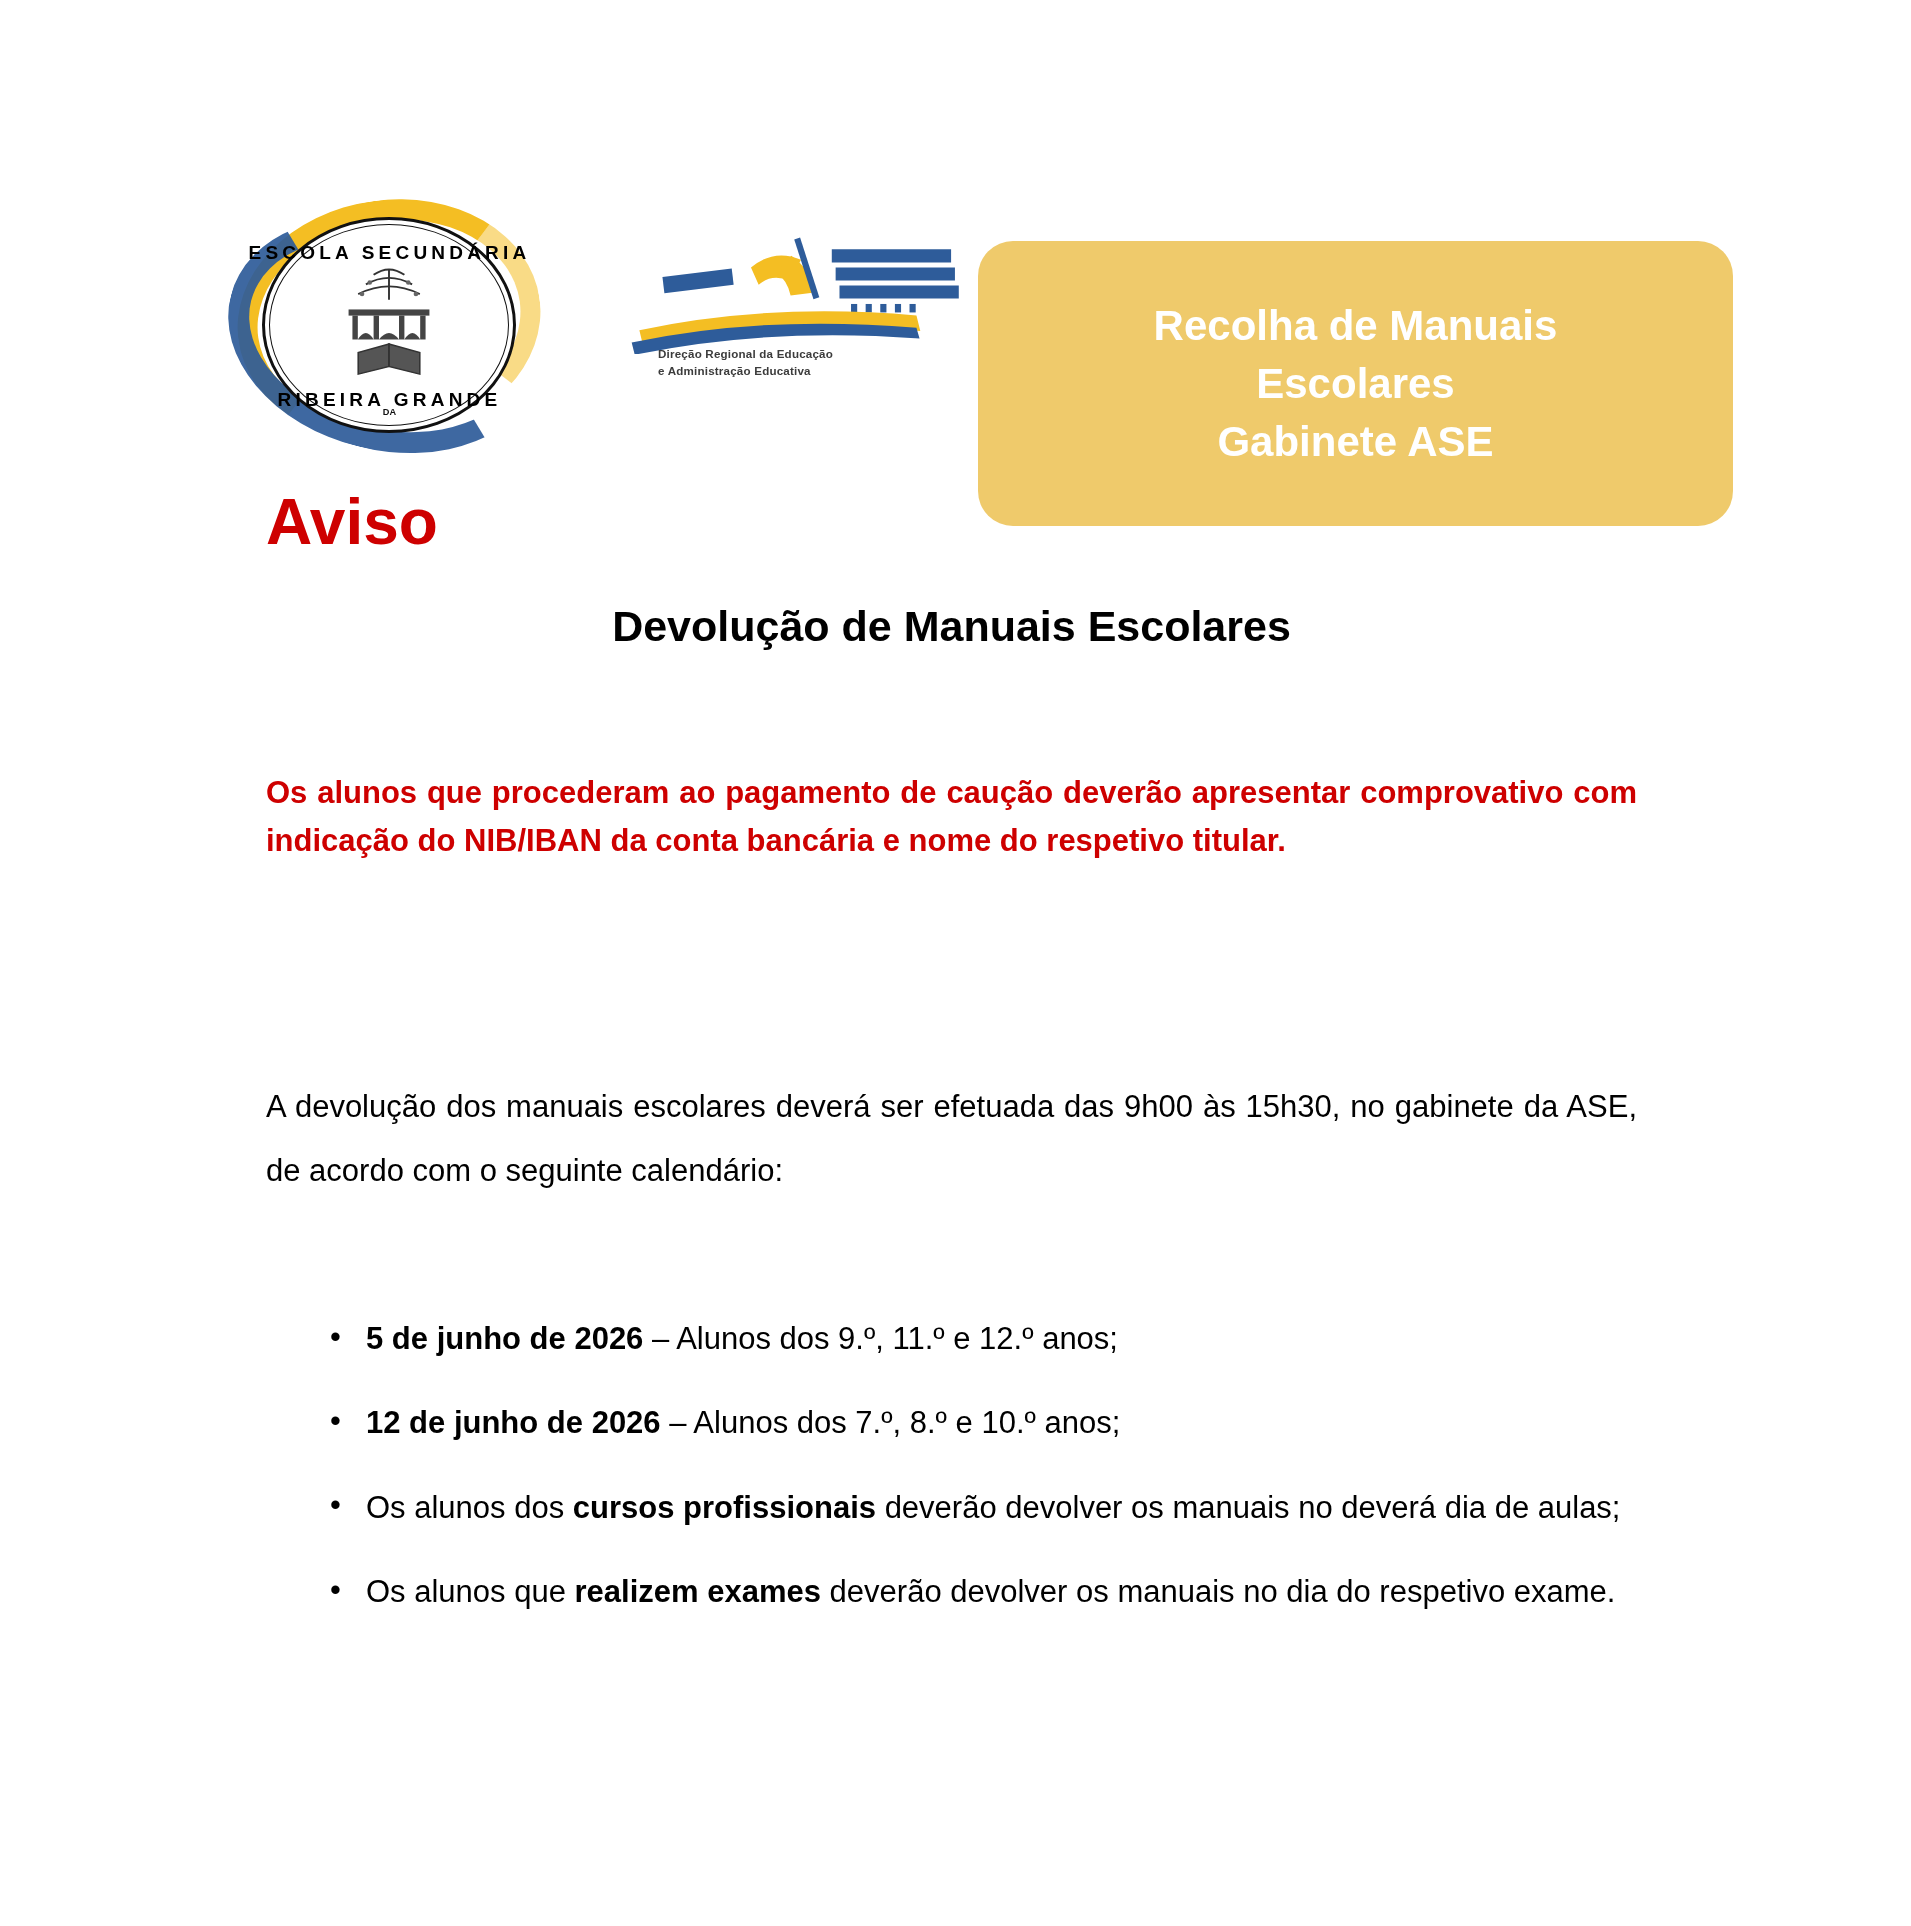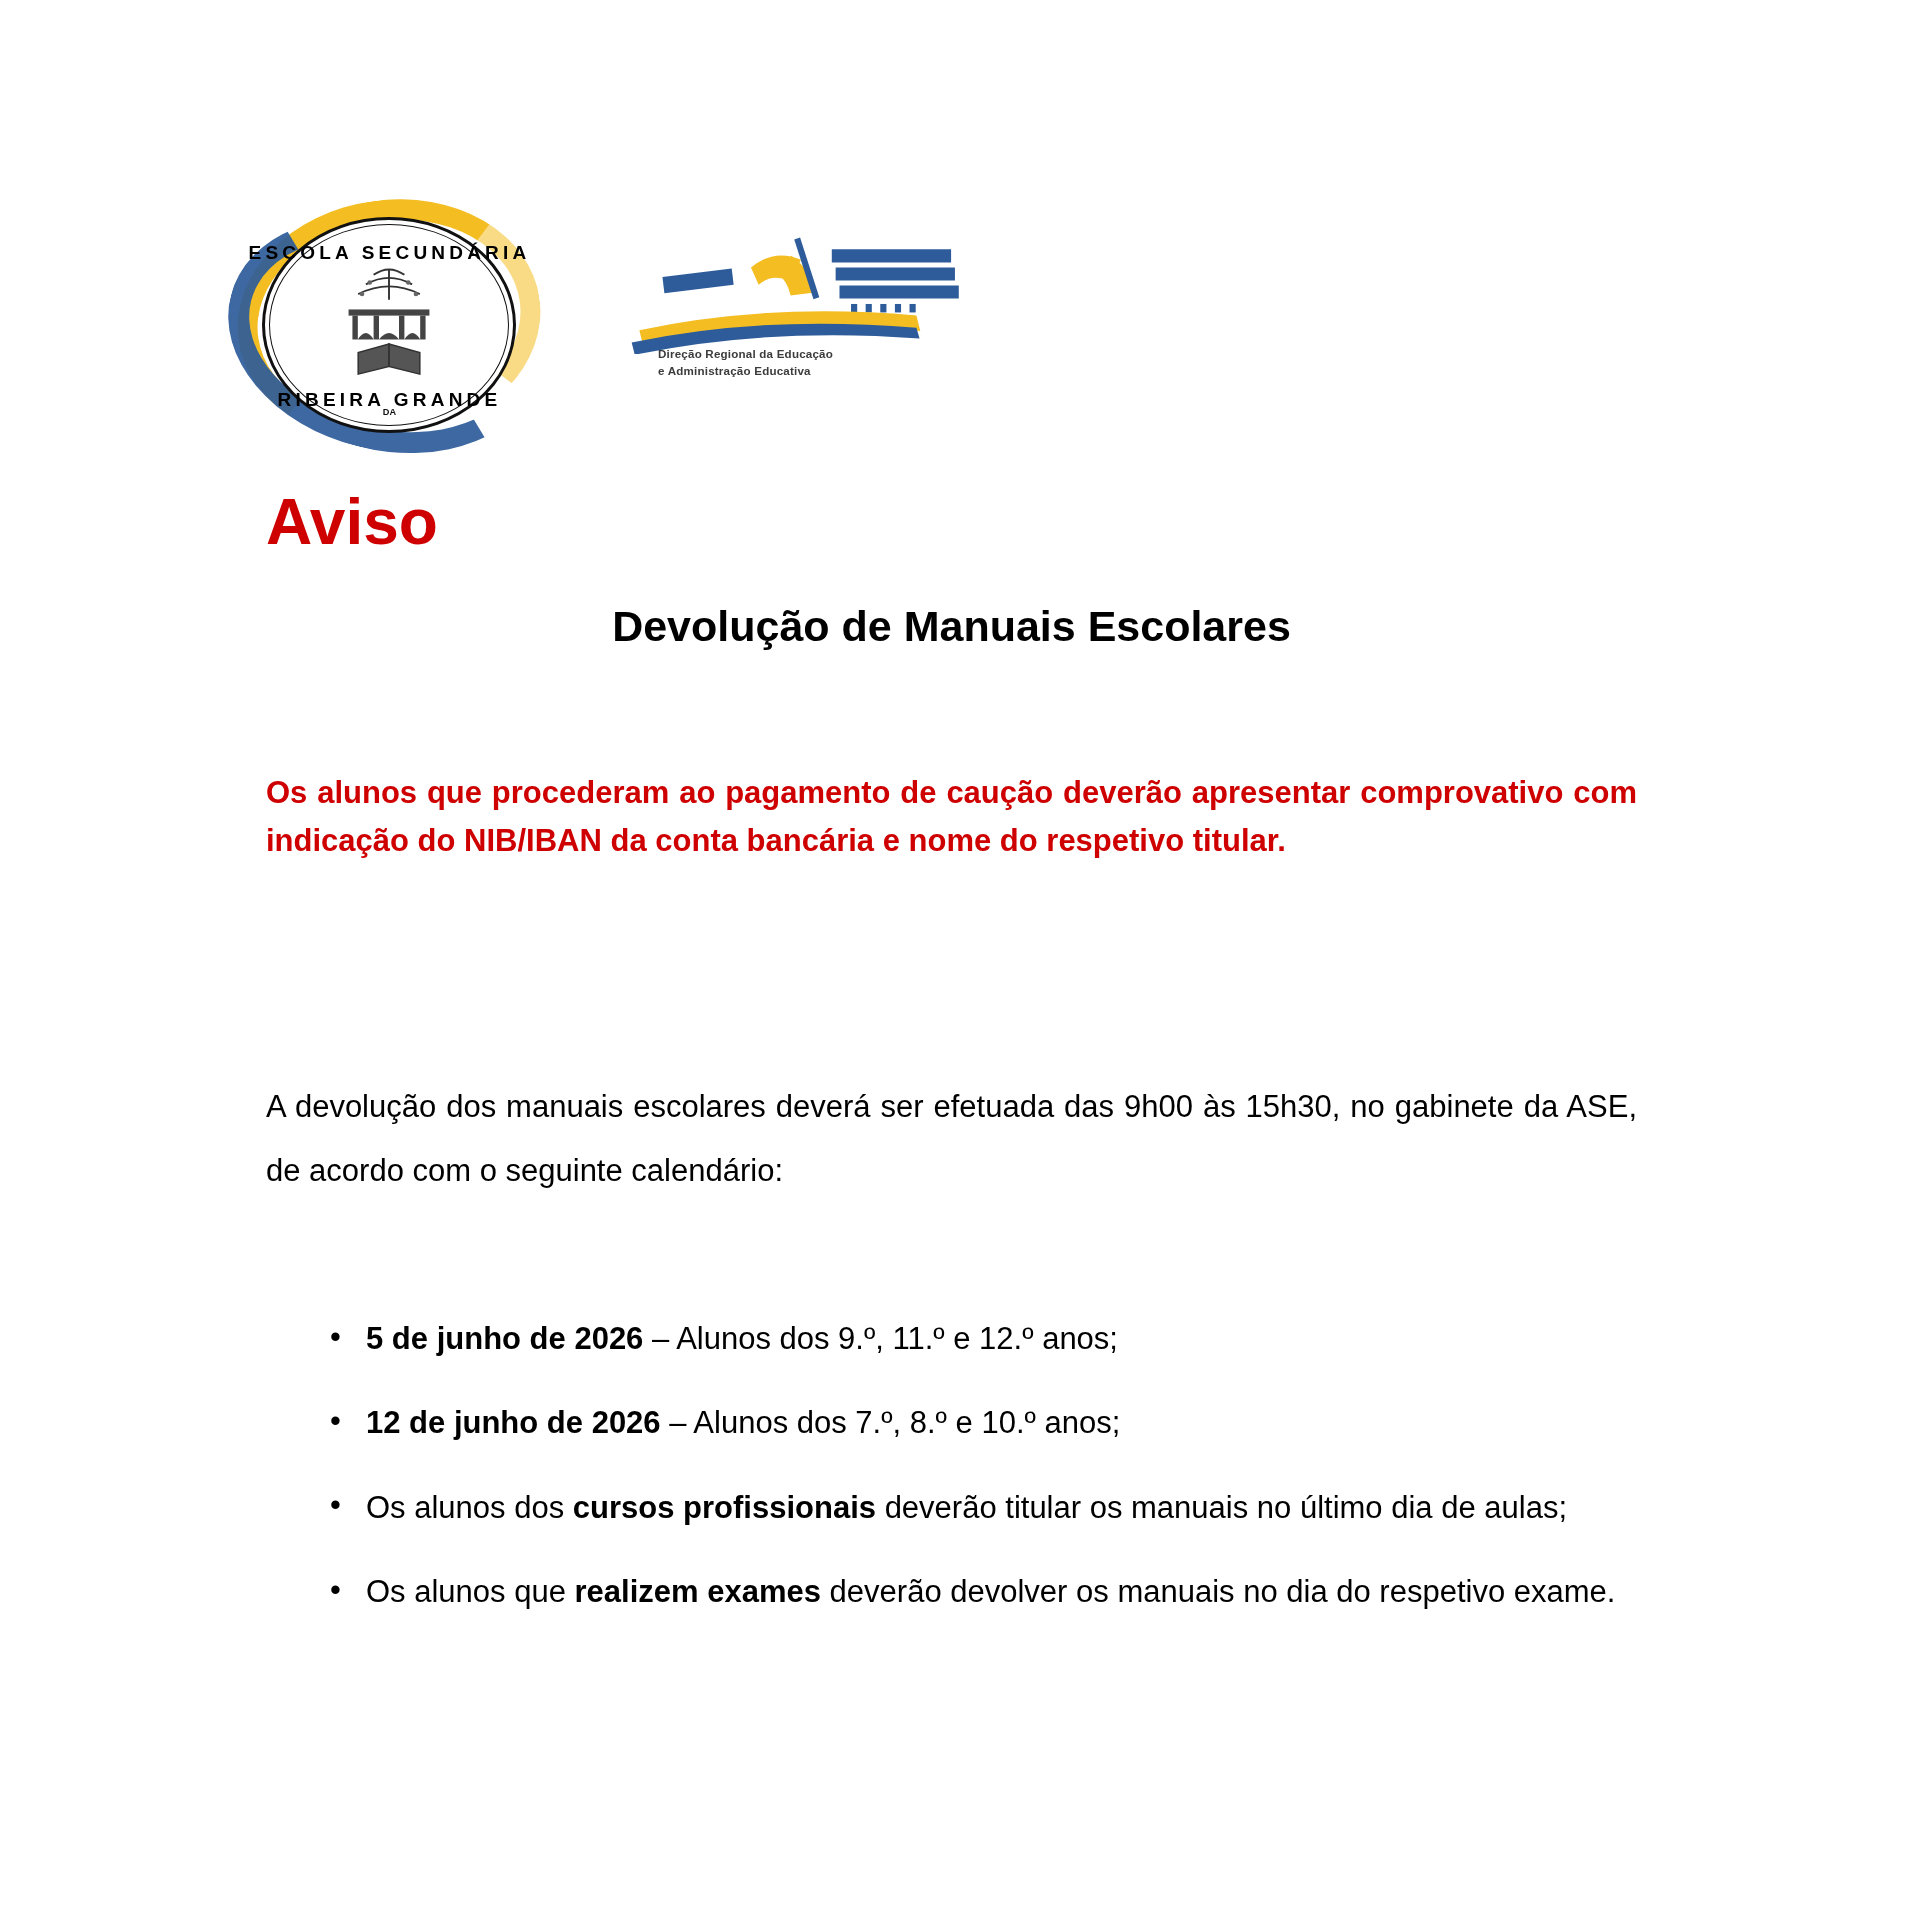--- a/index.html
+++ b/index.html
@@ -281,32 +281,37 @@
       </g>
       <path d="M60 268 q340 -72 720 -38 l10 40 q-380 -32 -720 40 z" fill="#F4BE23"></path>
       <path d="M40 300 q340 -72 740 -38 l8 28 q-390 -30 -740 42 z" fill="#2E5C9A"></path>
     </svg>
     <div class="dre-title">
       <div>Direção Regional da Educação</div>
       <div>e Administração Educativa</div>
     </div>
   </div>
 
+  <div class="banner">
+    <div class="banner-line">Recolha de Manuais</div>
+    <div class="banner-line">Escolares</div>
+    <div class="banner-line">Gabinete ASE</div>
+  </div>
 </div>
 
 <div class="page">
 
   <div class="doc-title">Aviso</div>
   <div class="doc-subtitle">Devolução de Manuais Escolares</div>
 
   <div class="alert-para">Os alunos que procederam ao pagamento de caução deverão apresentar comprovativo com indicação do NIB/IBAN da conta bancária e nome do respetivo titular.</div>
 
   <div class="body-para">A devolução dos manuais escolares deverá ser efetuada das 9h00 às 15h30, no gabinete da ASE, de acordo com o seguinte calendário:</div>
 
   <ul class="bullets">
     <li><span></span><b>5 de junho de 2026</b><span> – Alunos dos 9.º, 11.º e 12.º anos;</span></li>
     <li><span></span><b>12 de junho de 2026</b><span> – Alunos dos 7.º, 8.º e 10.º anos;</span></li>
-    <li><span>Os alunos dos </span><b>cursos profissionais</b><span> deverão titular os manuais no último dia de aulas;</span></li>
+    <li><span>Os alunos dos </span><b>cursos profissionais</b><span> deverão devolver os manuais no deverá dia de aulas;</span></li>
     <li><span>Os alunos que </span><b>realizem exames</b><span> deverão devolver os manuais no dia do respetivo exame.</span></li>
   </ul>
 
 </div>
 
 
 </body></html>

